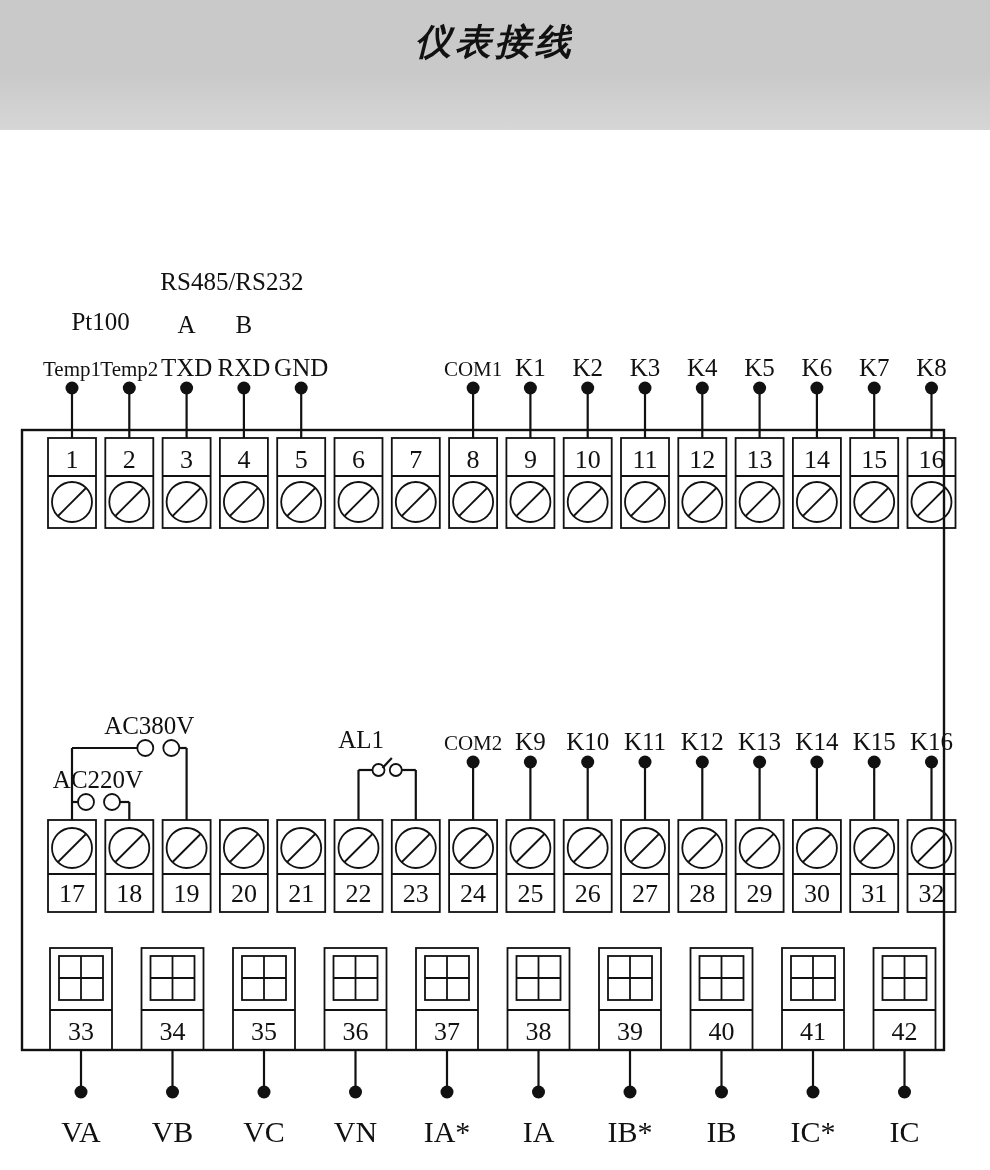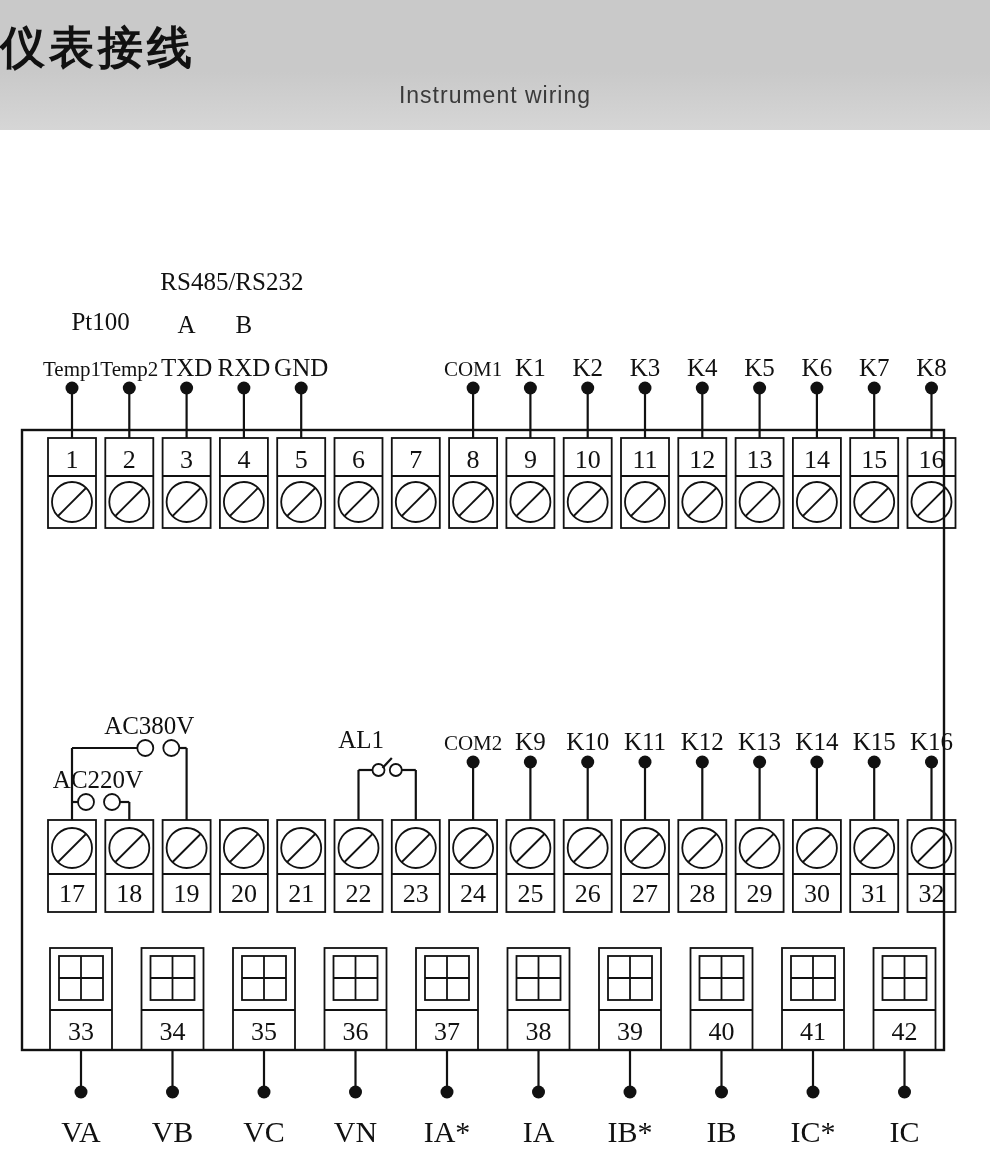--- a/index.html
+++ b/index.html
@@ -10,23 +10,23 @@
     color:#1a1a1a;
     overflow:hidden;
     position:relative;
   }
   #header{
     position:absolute;left:0;top:0;width:990px;height:130px;
     background:linear-gradient(to bottom,#c9c9c9 0%,#c9c9c9 55%,#d6d6d6 100%);
     box-sizing:border-box;
   }
   #header .cn{
-    position:absolute;width:100%;text-align:left;top:18px;
+    position:absolute;width:100%;text-align:center;top:18px;
     font-family:"DejaVu Sans", sans-serif;
-    font-weight:bold;font-size:45px;letter-spacing:4px;color:#111;
+    font-weight:bold;font-size:36px;letter-spacing:4px;color:#111;font-style:italic;
   }
   #header .en{
     position:absolute;width:100%;text-align:center;top:82px;
     font-family:"Liberation Sans", sans-serif;
     font-size:23px;color:#3a3a3a;letter-spacing:1px;
   }
   #stage{position:absolute;left:0;top:130px;width:990px;height:1040px;}
   svg{display:block;}
   .ln{stroke:#111;stroke-width:2.2;fill:none;}
   .lnthin{stroke:#111;stroke-width:1.8;fill:none;}
@@ -35,21 +35,20 @@
   .lbl{font-family:"Liberation Serif", serif;font-size:25px;fill:#111;text-anchor:middle;}
   .lbl-sm{font-family:"Liberation Serif", serif;font-size:21px;fill:#111;text-anchor:middle;}
   .num{font-family:"Liberation Serif", serif;font-size:26px;fill:#111;text-anchor:middle;}
   .big{font-family:"Liberation Serif", serif;font-size:30px;fill:#111;text-anchor:middle;}
 </style>
 </head>
 <body>
 
 <div id="header">
   <div class="cn">仪表接线</div>
-  <div class="en">Instrument wiring</div>
 </div>
 
 <div id="stage">
 <svg id="svgroot" width="990" height="1040" viewBox="0 0 990 1040">
 
   <rect class="box" x="22" y="300" width="922" height="620"></rect>
   <g id="g-top">
         <rect x="48" y="308" width="48" height="90" class="lnthin"></rect>
         <text x="72" y="338" class="num">1</text>
         <line x1="48" y1="346" x2="96" y2="346" class="lnthin"></line>

